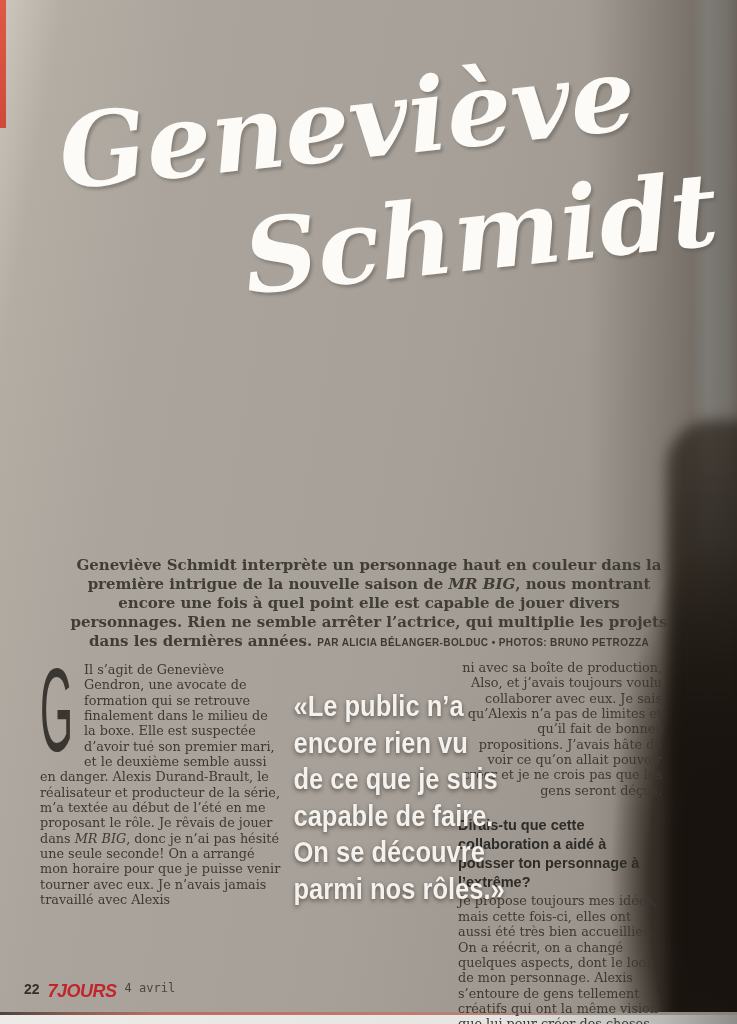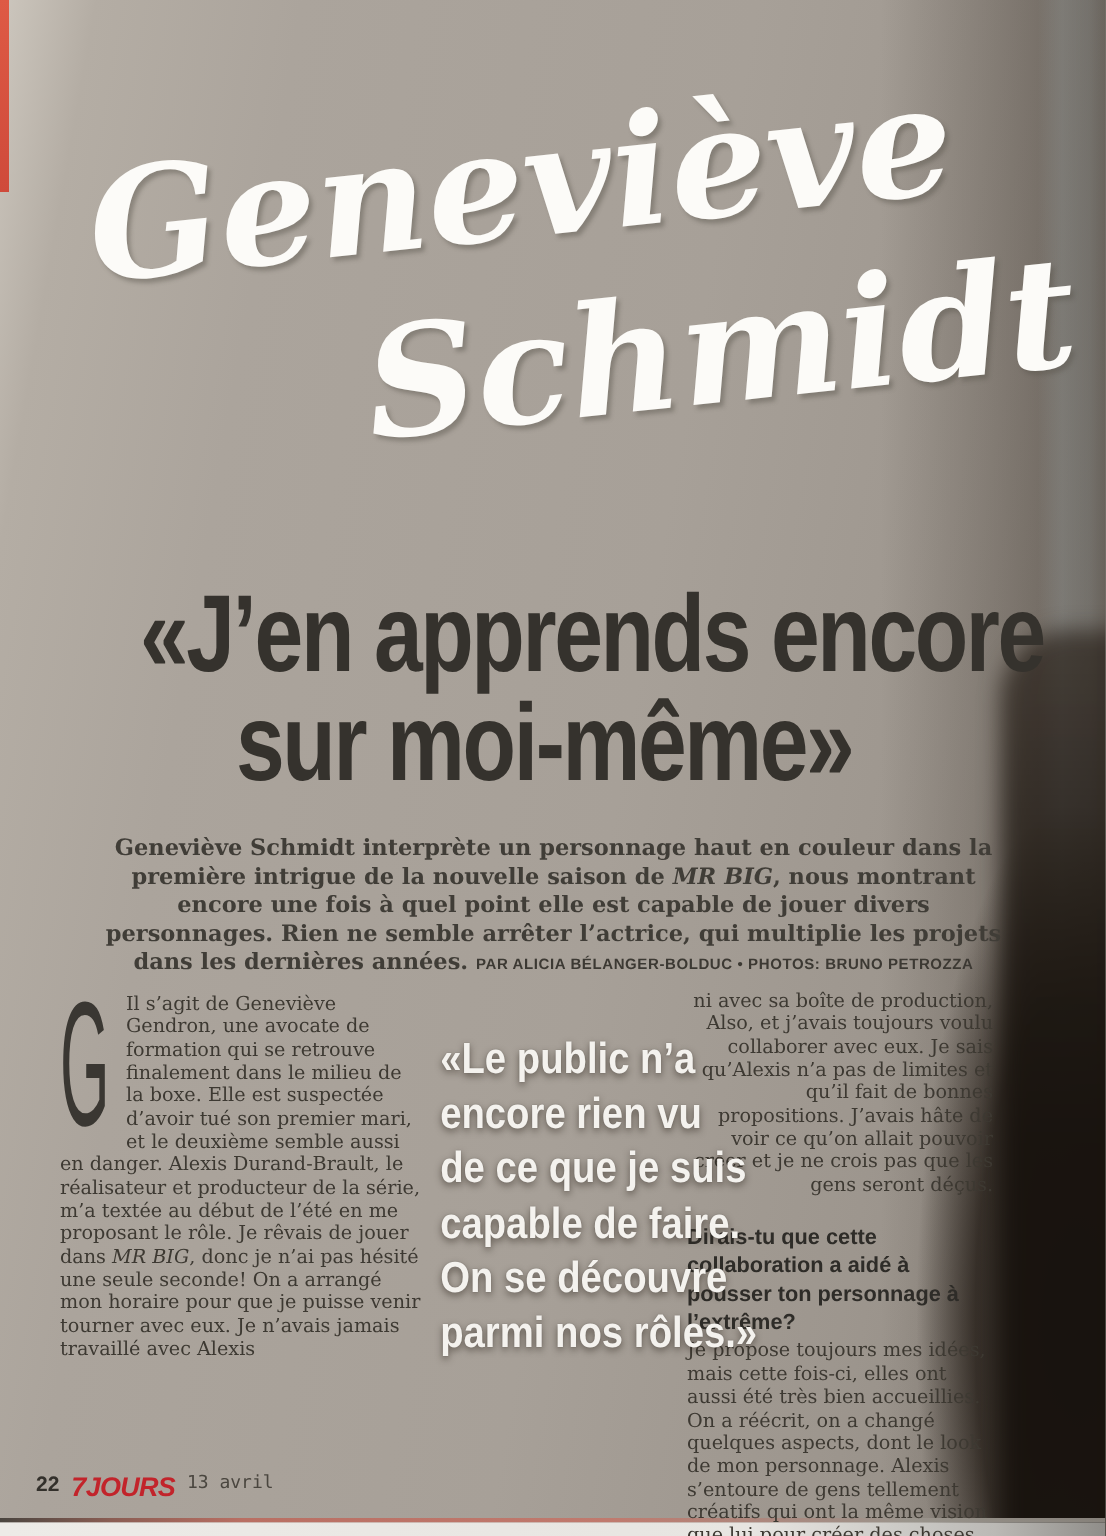--- a/index.html
+++ b/index.html
@@ -76,24 +76,20 @@
 
 <div class="page">
   <div class="red-strip"></div>
   <div class="silhouette"></div>
 
   <div class="masthead">
     <span class="line line1">Geneviève</span><br>
     <span class="line line2">Schmidt</span>
   </div>
 
-  <div class="headline">
-    <span class="hl">«J’en apprends encore</span><br>
-    <span class="hl">sur moi-même»</span>
-  </div>
 
   <div class="intro">
     <span>Geneviève Schmidt interprète un personnage haut en couleur dans la première intrigue de la nouvelle saison de </span><i>MR BIG</i><span>, nous montrant encore une fois à quel point elle est capable de jouer divers personnages. Rien ne semble arrêter l’actrice, qui multiplie les projets dans les dernières années. </span><span class="byline">PAR ALICIA BÉLANGER-BOLDUC • PHOTOS: BRUNO PETROZZA</span>
   </div>
 
   <div class="columns">
 
     <div class="col-left">
       <div class="dropcap">
         <span>G</span>
@@ -116,18 +112,18 @@
       <p class="a" style="margin-top:0;text-align:right;">ni avec sa boîte de production, Also, et j’avais toujours voulu collaborer avec eux. Je sais qu’Alexis n’a pas de limites et qu’il fait de bonnes propositions. J’avais hâte de voir ce qu’on allait pouvoir créer et je ne crois pas que les gens seront déçus.</p>
       <p class="q" style="margin-top:18px;">Dirais-tu que cette collaboration a aidé à pousser ton personnage à l’extrême?</p>
       <p class="a">Je propose toujours mes idées, mais cette fois-ci, elles ont aussi été très bien accueillies. On a réécrit, on a changé quelques aspects, dont le look de mon personnage. Alexis s’entoure de gens tellement créatifs qui ont la même vision que lui pour créer des choses vraiment exceptionnelles. On reconnaît, par le visuel,</p>
     </div>
 
   </div>
 
   <div class="footer">
     <span class="pageno">22</span>
     <span class="logo">7JOURS</span>
-    <span class="date">13 avril</span>
+    <span class="date">4 avril</span>
   </div>
 
   <div class="bottom-line"></div>
   <div class="bottom-strip"></div>
 </div>
 
 </body></html>

